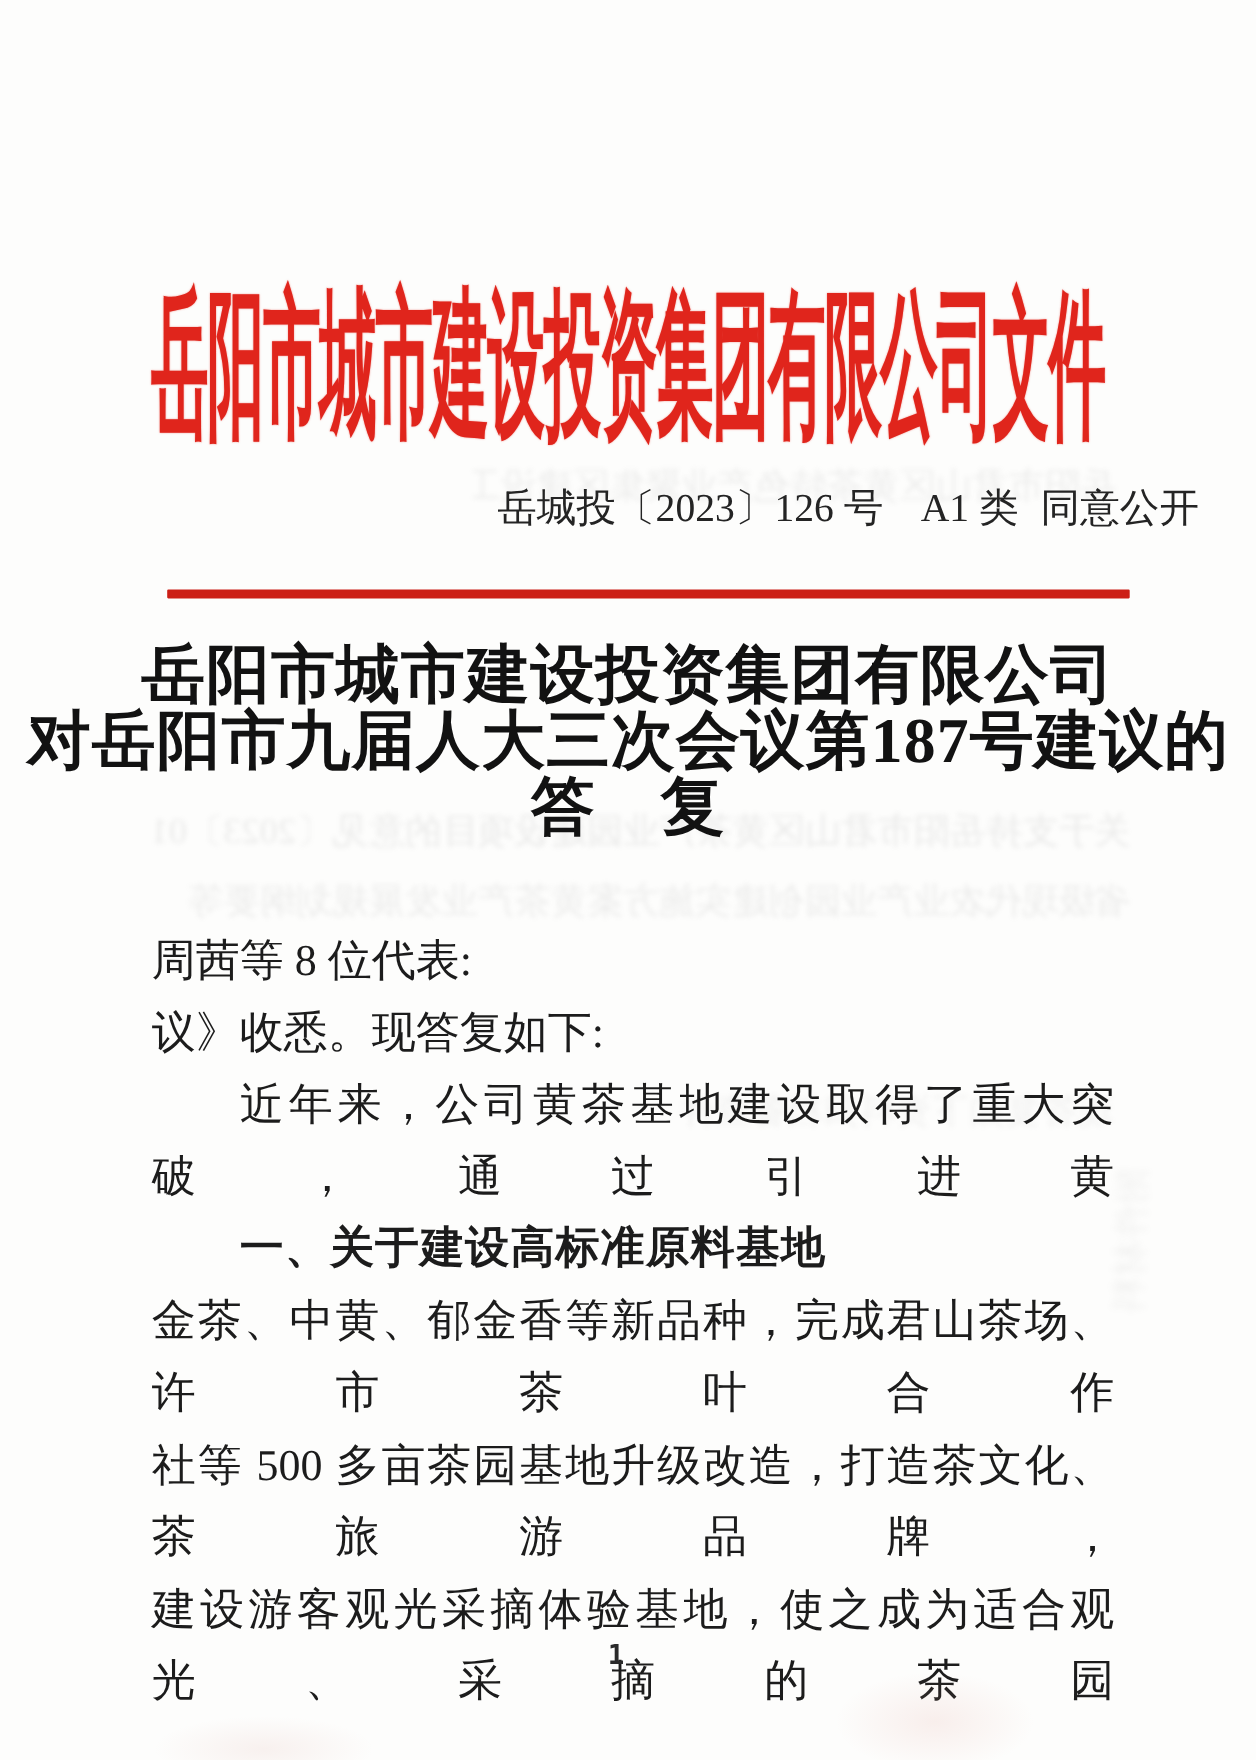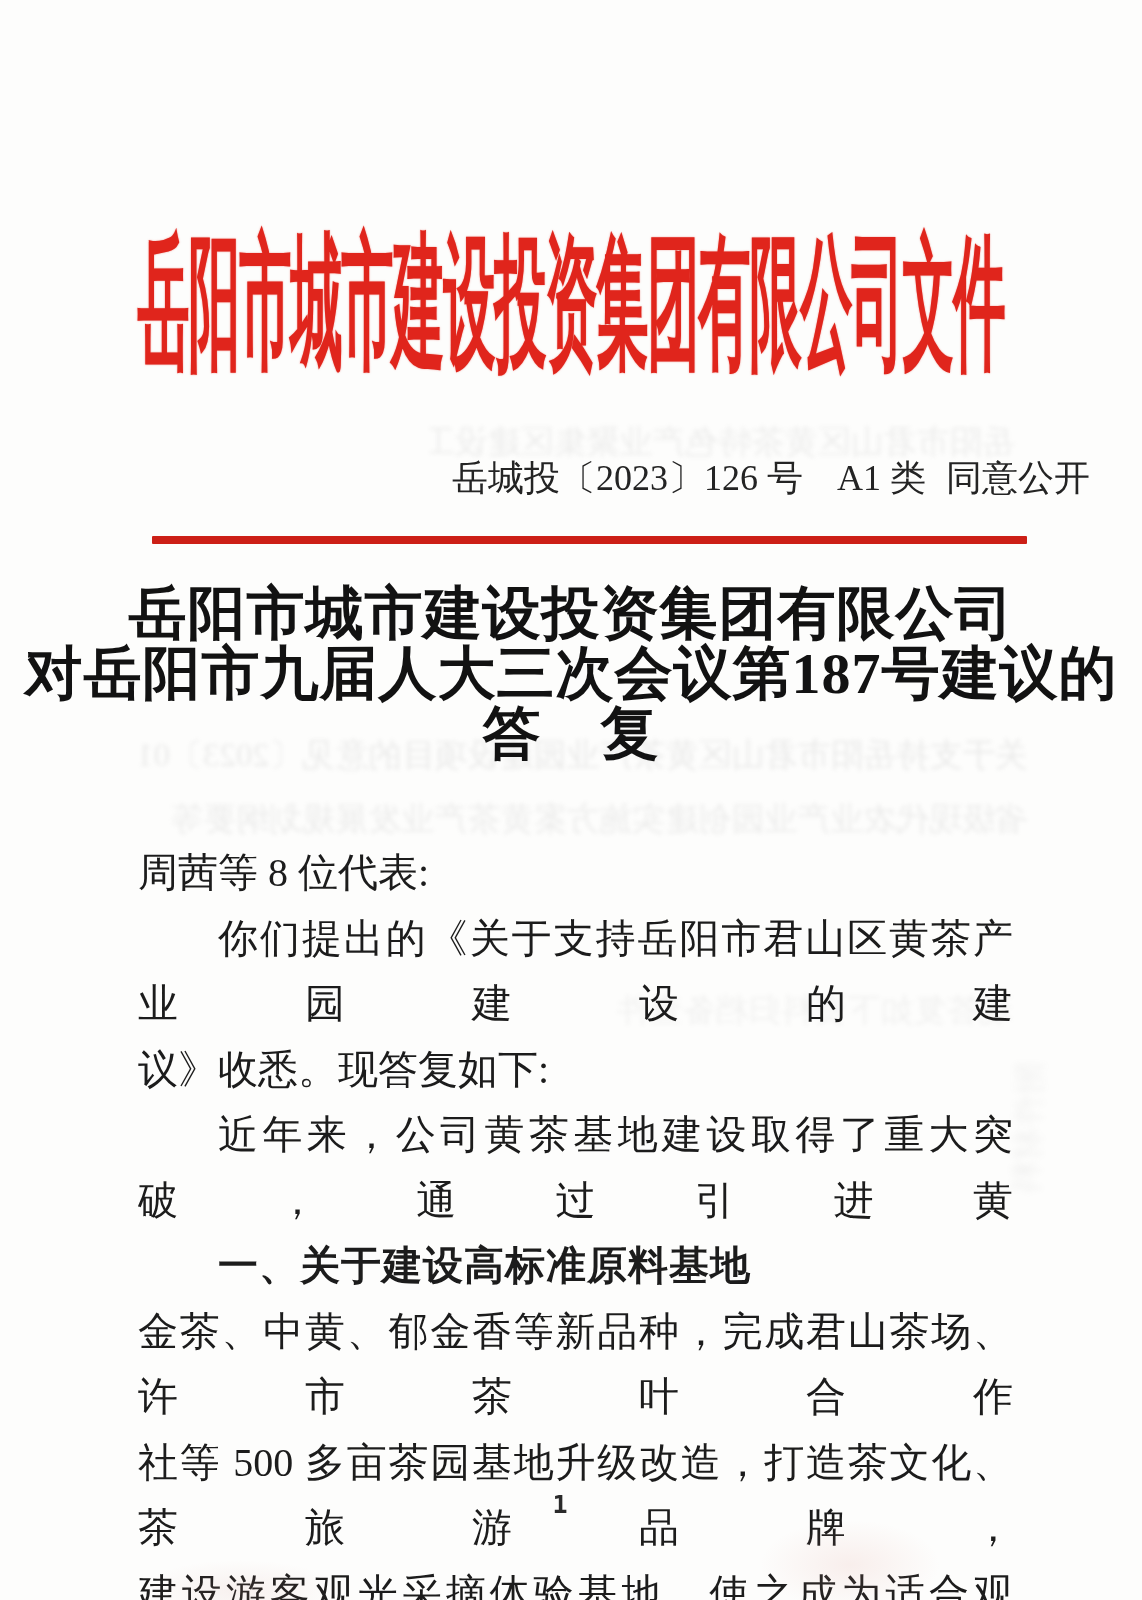--- a/index.html
+++ b/index.html
@@ -8,34 +8,34 @@
     background:#e9e9e9;
     font-family:"Liberation Serif","DejaVu Serif",serif;
   }
   .page {
     position:relative; width:1142px; height:1600px;
     background:#fdfdfc; overflow:hidden; color:#1f1f1f;
   }
 
   
   .banner {
-    position:absolute; top:232px; left:0; width:100%; height:160px;
+    position:absolute; top:263px; left:0; width:100%; height:160px;
     text-align:center;
   }
   .banner-text {
     display:inline-block; white-space:nowrap;
     font-size:52px; line-height:52px; font-weight:bold;
     letter-spacing:-1px; color:#e0251c;
     transform:scaleY(2.82); transform-origin:50% 0;
     text-shadow:0 0 1px rgba(224,37,28,.55);
   }
 
   
   .docline {
-    position:absolute; top:454px; left:452px;
+    position:absolute; top:438px; left:452px;
     display:flex; align-items:baseline; white-space:nowrap;
     font-size:36px; color:#242424;
   }
   .docline .part { margin-right:20px; }
   .docline .part.wide-gap { margin-right:34px; }
   .docline .part:last-child { margin-right:0; }
 
   
   .redline {
     position:absolute; top:536px; left:152px; width:875px; height:8px;
@@ -117,21 +117,20 @@
   <div class="redline"></div>
 
   <div class="title">
     <div>岳阳市城市建设投资集团有限公司</div>
     <div>对岳阳市九届人大三次会议第187号建议的</div>
     <div>答　复</div>
   </div>
 
   <div class="body">
     <div class="line">周茜等 8 位代表:</div>
-    <div class="line fill indent">你们提出的《关于支持岳阳市君山区黄茶产业园建设的建</div>
     <div class="line">议》收悉。现答复如下:</div>
     <div class="line fill indent">近年来，公司黄茶基地建设取得了重大突破，通过引进黄</div>
     <div class="line heading indent">一、关于建设高标准原料基地</div>
     <div class="line fill">金茶、中黄、郁金香等新品种，完成君山茶场、许市茶叶合作</div>
     <div class="line fill">社等 500 多亩茶园基地升级改造，打造茶文化、茶旅游品牌，</div>
     <div class="line fill">建设游客观光采摘体验基地，使之成为适合观光、采摘的茶园</div>
 
   </div>
 
   <div class="pagenum">1</div>

